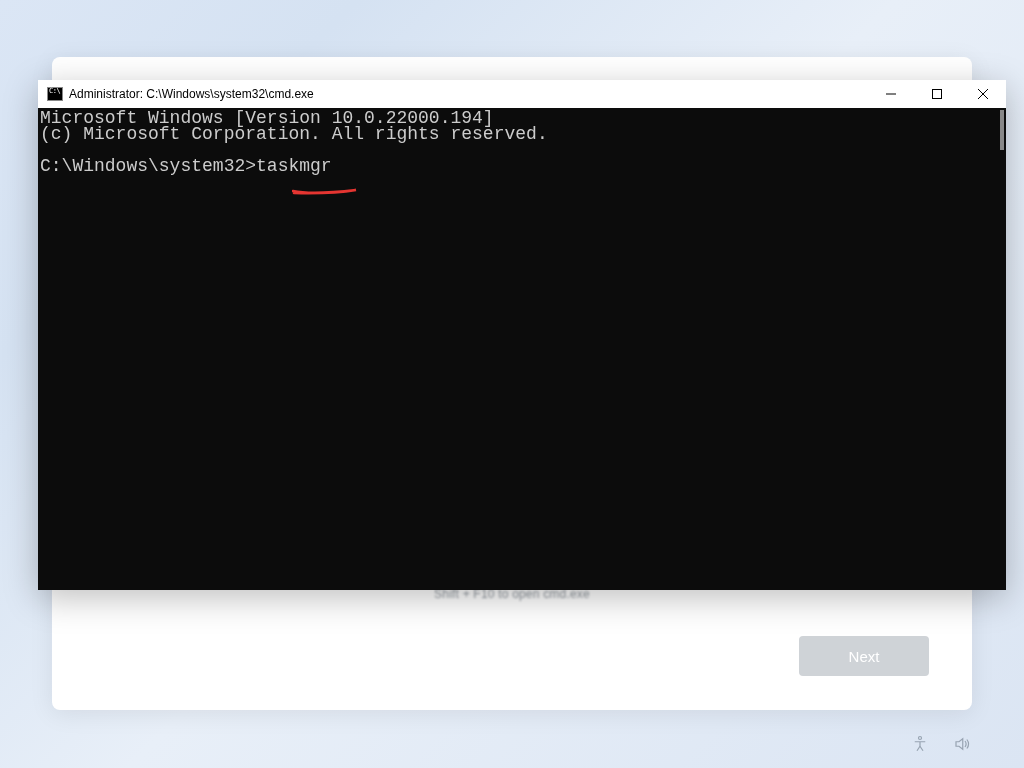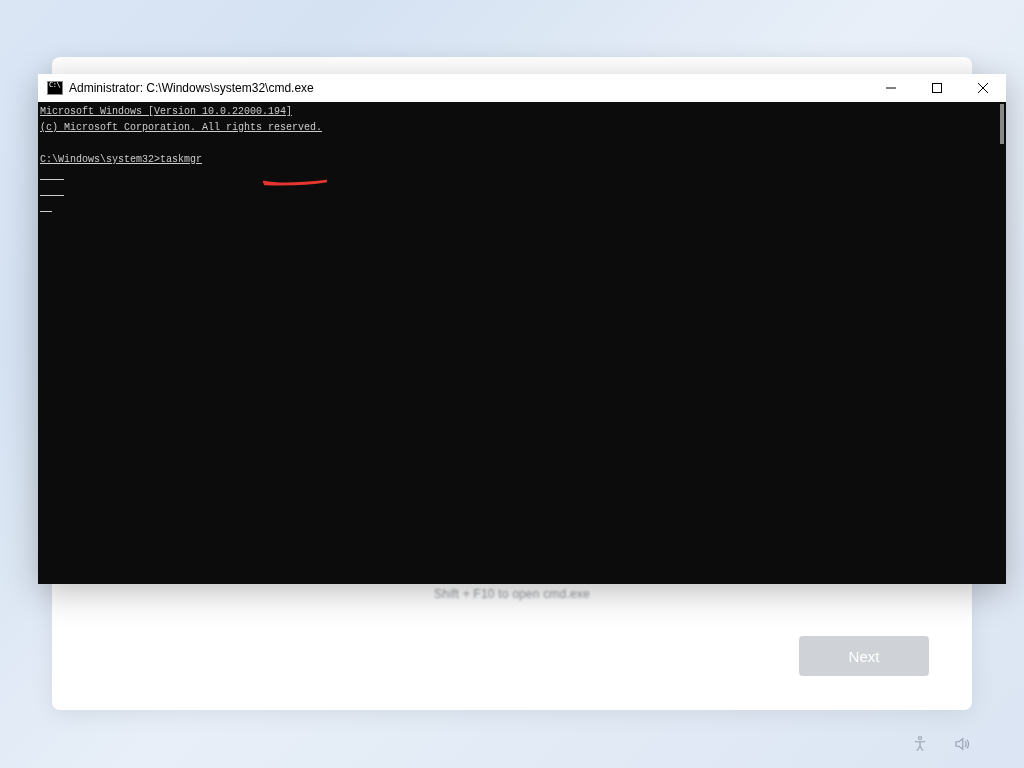--- a/index.html
+++ b/index.html
@@ -49,21 +49,21 @@
       background: #cfd3d7;
       color: #ffffff;
       font-size: 15px;
       font-weight: 400;
       cursor: default;
     }
 
     
     .cmd-window {
       position: absolute;
-      top: 74px;
+      top: 80px;
       left: 38px;
       width: 968px;
       height: 510px;
       background: #ffffff;
       box-shadow: 0 8px 32px rgba(0,0,0,0.25);
       display: flex;
       flex-direction: column;
     }
     .cmd-titlebar {
       height: 28px;
@@ -103,27 +103,26 @@
       color: #000;
       cursor: pointer;
     }
     .titlebar-btn svg { width: 10px; height: 10px; }
 
     .cmd-body {
       flex: 1;
       background: #0c0c0c;
       color: #cccccc;
       font-family: Consolas, "Courier New", monospace;
-      font-size: 10px;
+      font-size: 18px;
       line-height: 16px;
       padding: 2px 2px;
       white-space: pre;
       position: relative;
       overflow: hidden;
-      text-decoration: underline;
     }
     .cmd-scrollbar {
       position: absolute;
       top: 2px; right: 2px;
       width: 4px;
       height: 40px;
       background: #888;
       border-radius: 0;
     }
     .prompt-line { display: inline; }

